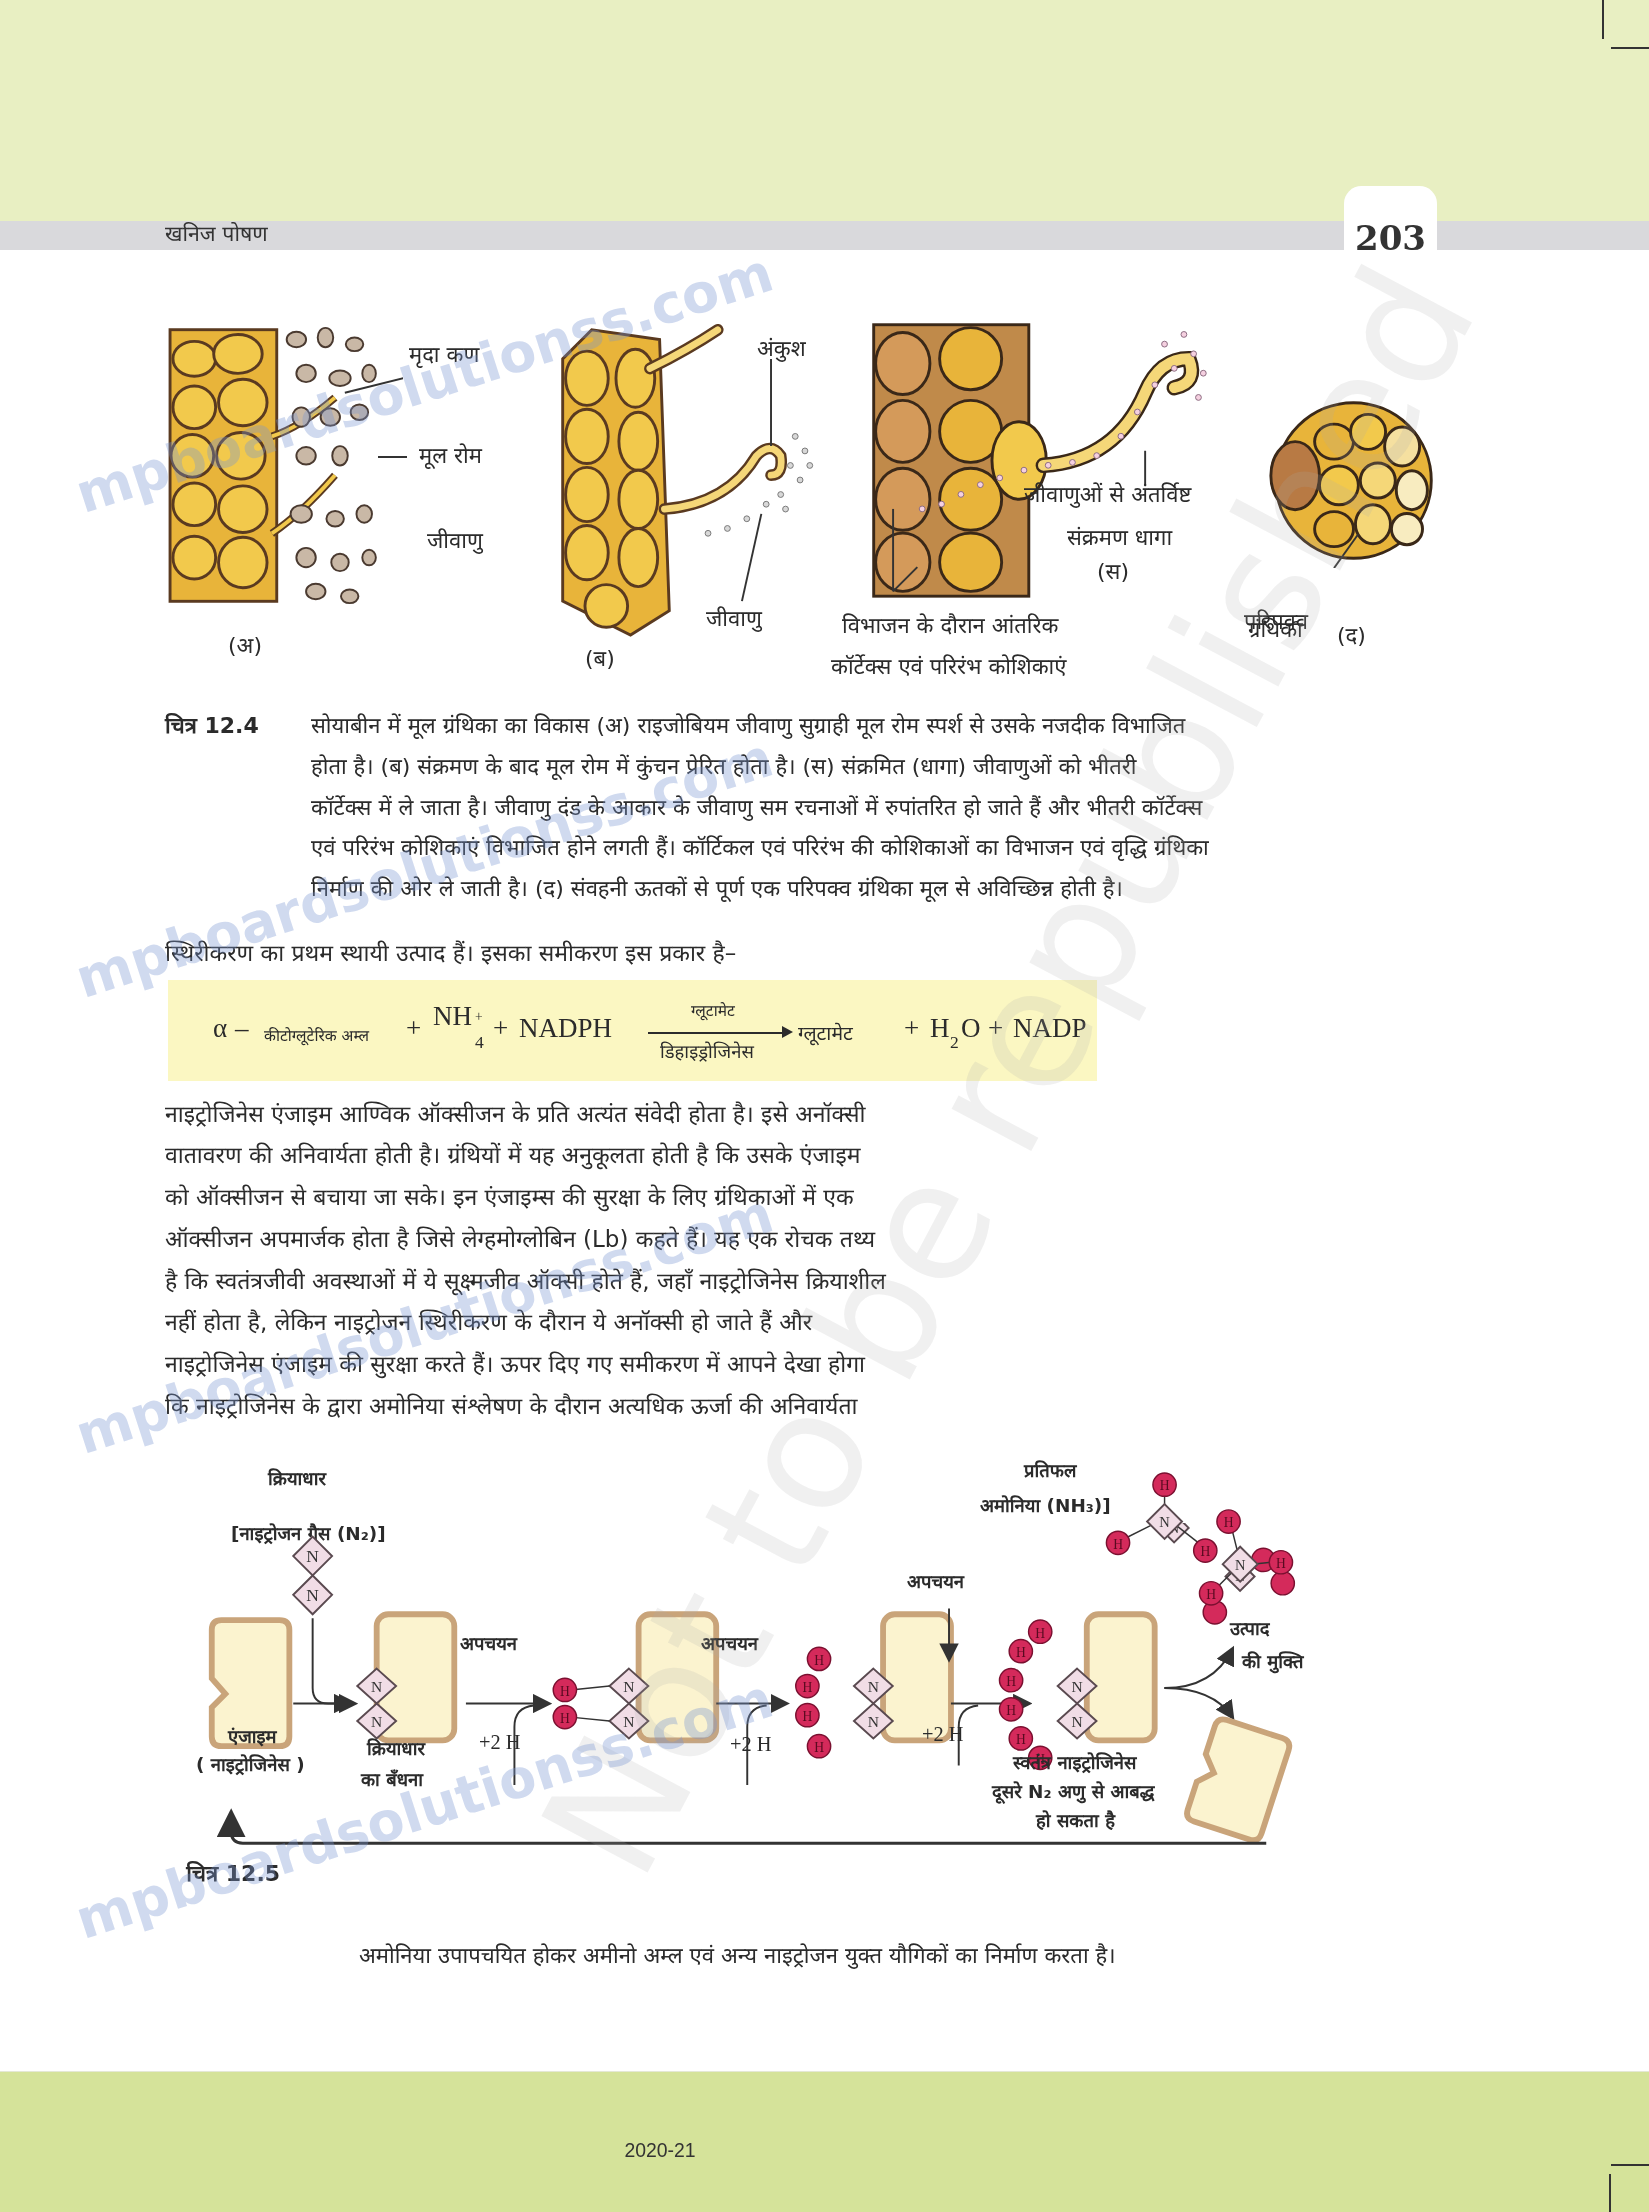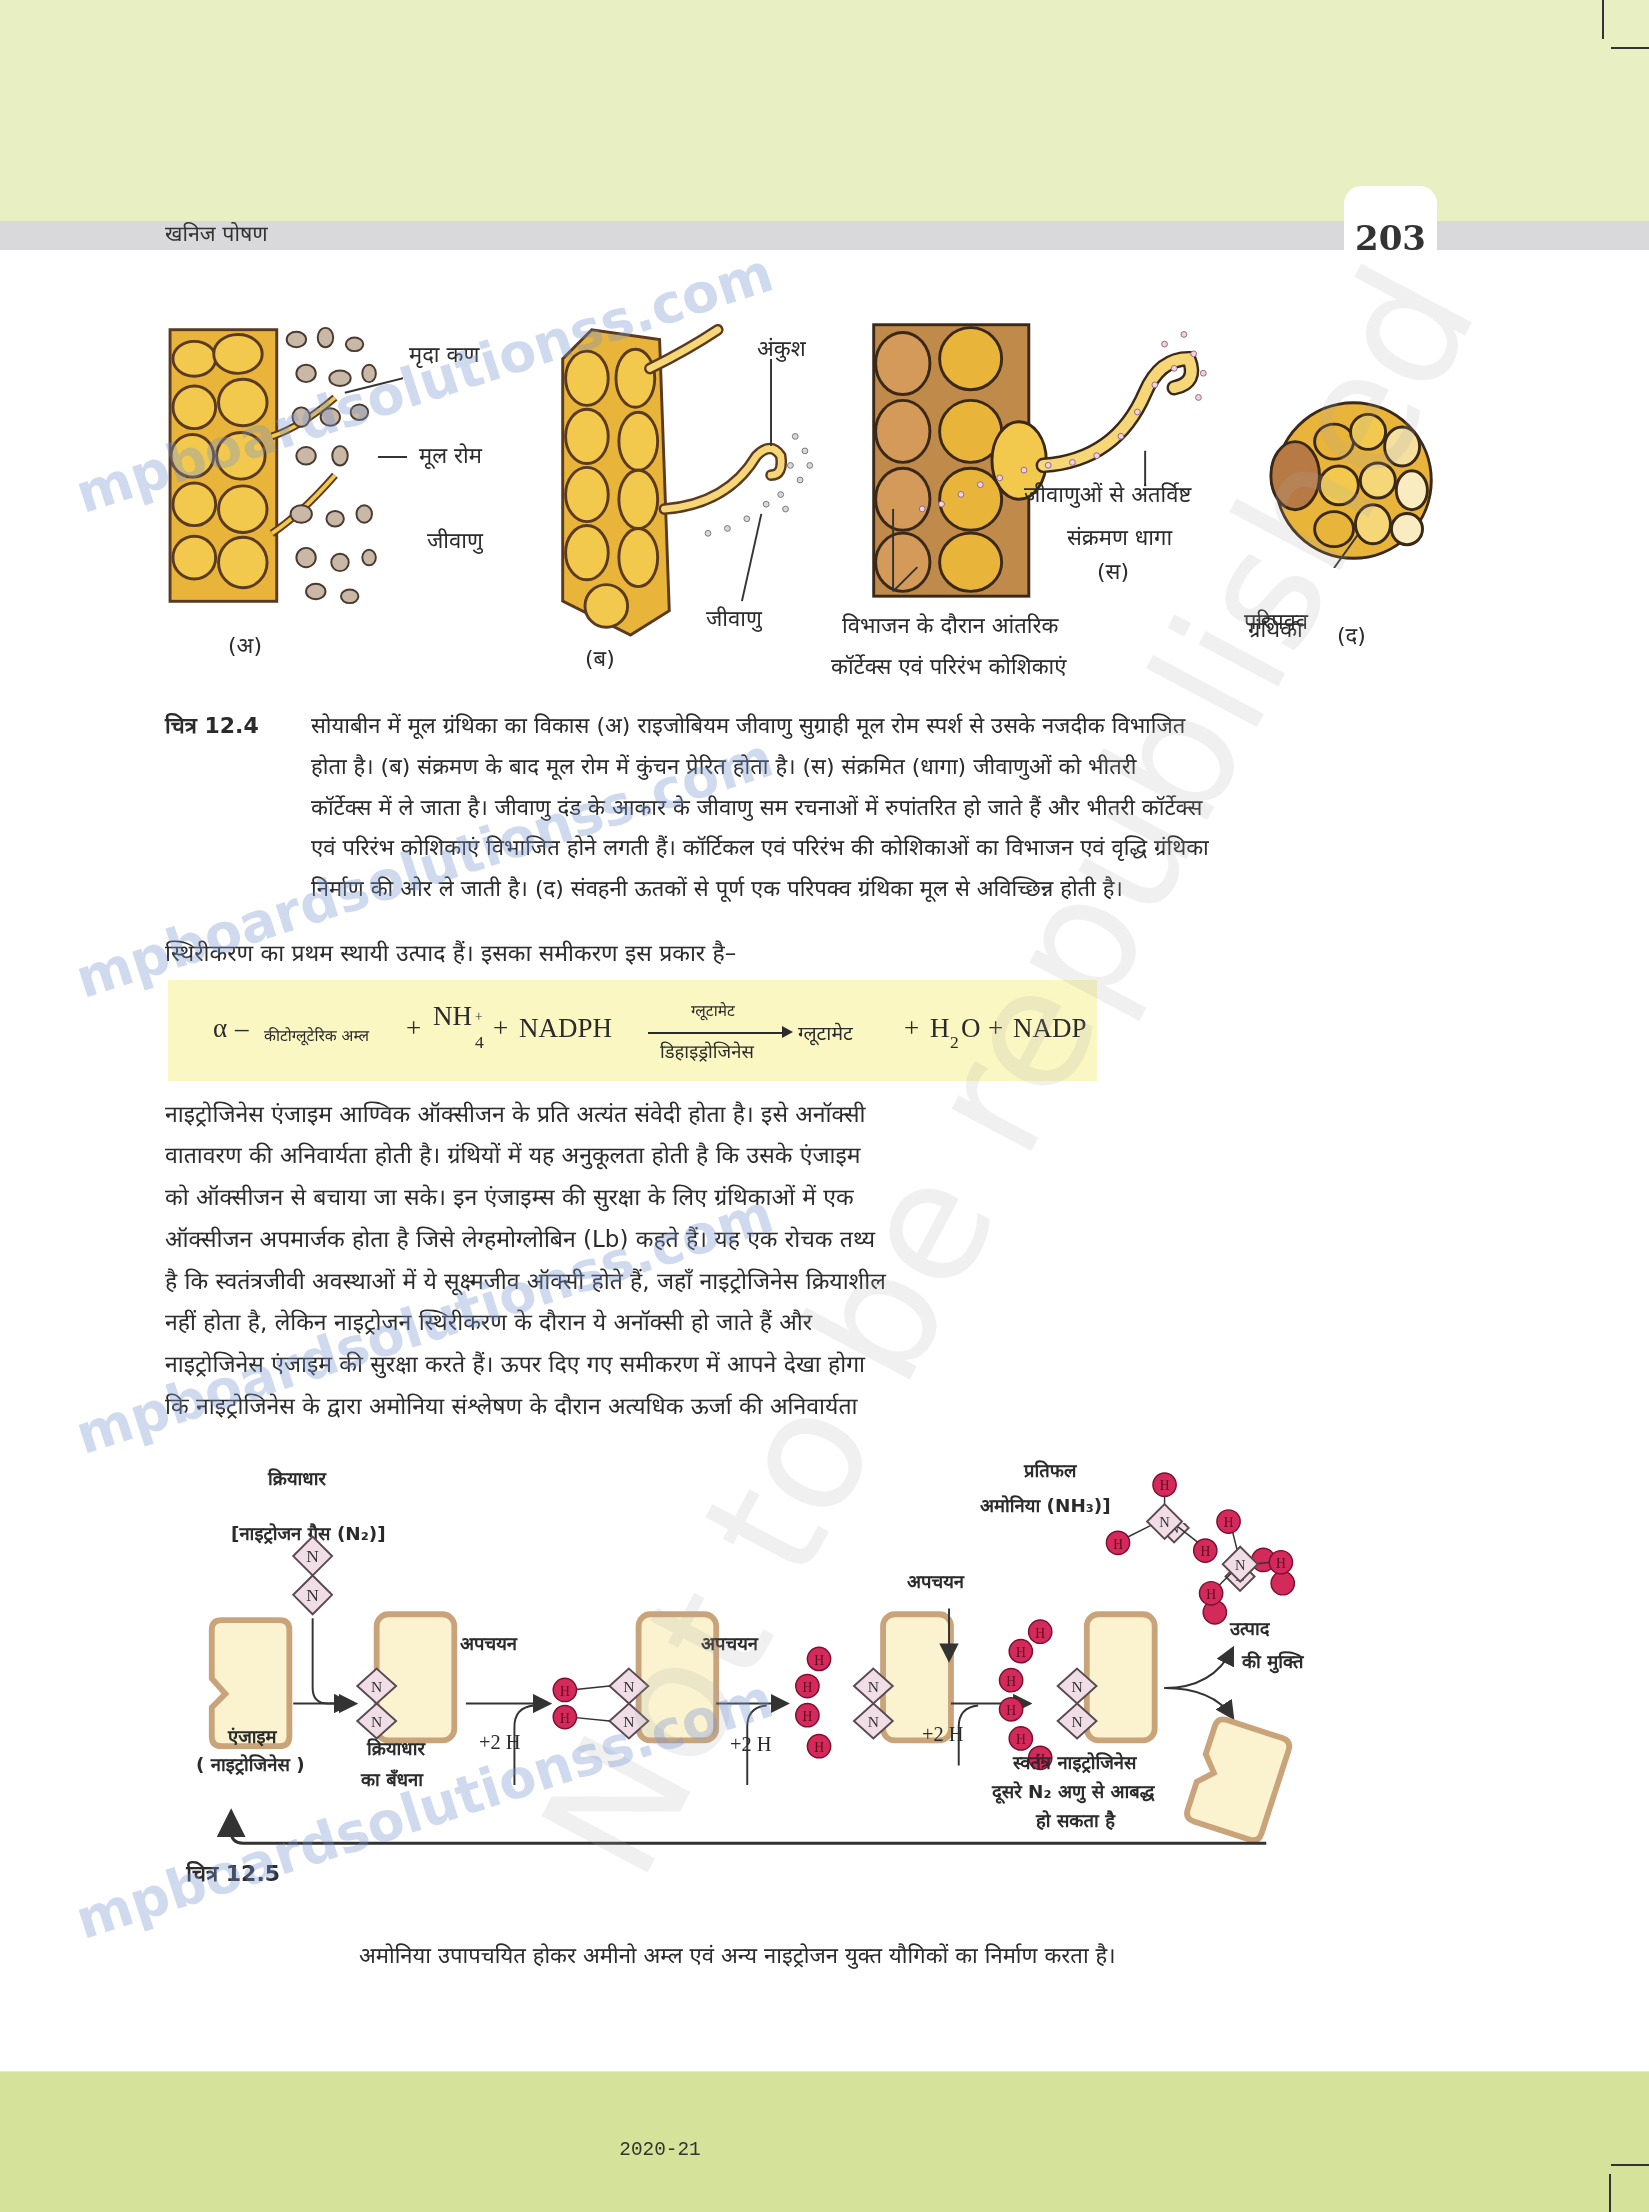--- a/index.html
+++ b/index.html
@@ -11,21 +11,21 @@
   }
   .top-band { position:absolute; left:0; top:0; width:1650px; height:221px; background:#e8efc2; }
   .header-strip { position:absolute; left:0; top:221px; width:1650px; height:29px; background:#d9d9dc; }
   .header-title { position:absolute; left:165px; top:218px; font-size:21.3px; color:#333; font-family:"DejaVu Sans", sans-serif; }
   .page-tab { position:absolute; left:1344px; top:186px; width:93px; height:68px; background:#ffffff; border-radius:17.5px 17.5px 0 0; }
   .page-num { position:absolute; left:1344px; top:218px; width:93px; text-align:center; font-size:34px; font-weight:bold; color:#333; font-family:"DejaVu Serif", serif; }
   .crop-v { position:absolute; left:1602px; top:0; width:1.9px; height:39px; background:#333; }
   .crop-h { position:absolute; left:1611px; top:47px; width:39px; height:1.9px; background:#333; }
 
   .bottom-band { position:absolute; left:0; top:2071px; width:1650px; height:142px; background:#d5e39a; border-top:1.9px solid #e4e8d6; }
-  .footer-year { position:absolute; left:0; top:2139px; width:1320px; text-align:center; font-size:19.4px; color:#333; font-family:Liberation Mono, monospace; }
+  .footer-year { position:absolute; left:0; top:2139px; width:1320px; text-align:center; font-size:19.4px; color:#333; font-family:Liberation Sans, sans-serif; }
   .crop-h2 { position:absolute; left:1611px; top:2164px; width:39px; height:1.9px; background:#333; }
   .crop-v2 { position:absolute; left:1609px; top:2174px; width:1.9px; height:39px; background:#333; }
 
   .label { position:absolute; font-size:22px; color:#2b2b2b; white-space:nowrap; font-family:"DejaVu Sans", sans-serif; }
   .label-bold { font-weight:bold; font-size:18.4px; }
   .fig-illus { position:absolute; }
 
   .caption-row { position:absolute; left:165px; width:1281px; font-size:22px; line-height:41px; font-family:"DejaVu Sans", sans-serif; }
   .caption-key { position:absolute; left:0; top:0; font-weight:bold; }
   .caption-text { position:absolute; left:146px; top:0; right:0; text-align:justify; text-align-last:left; }

